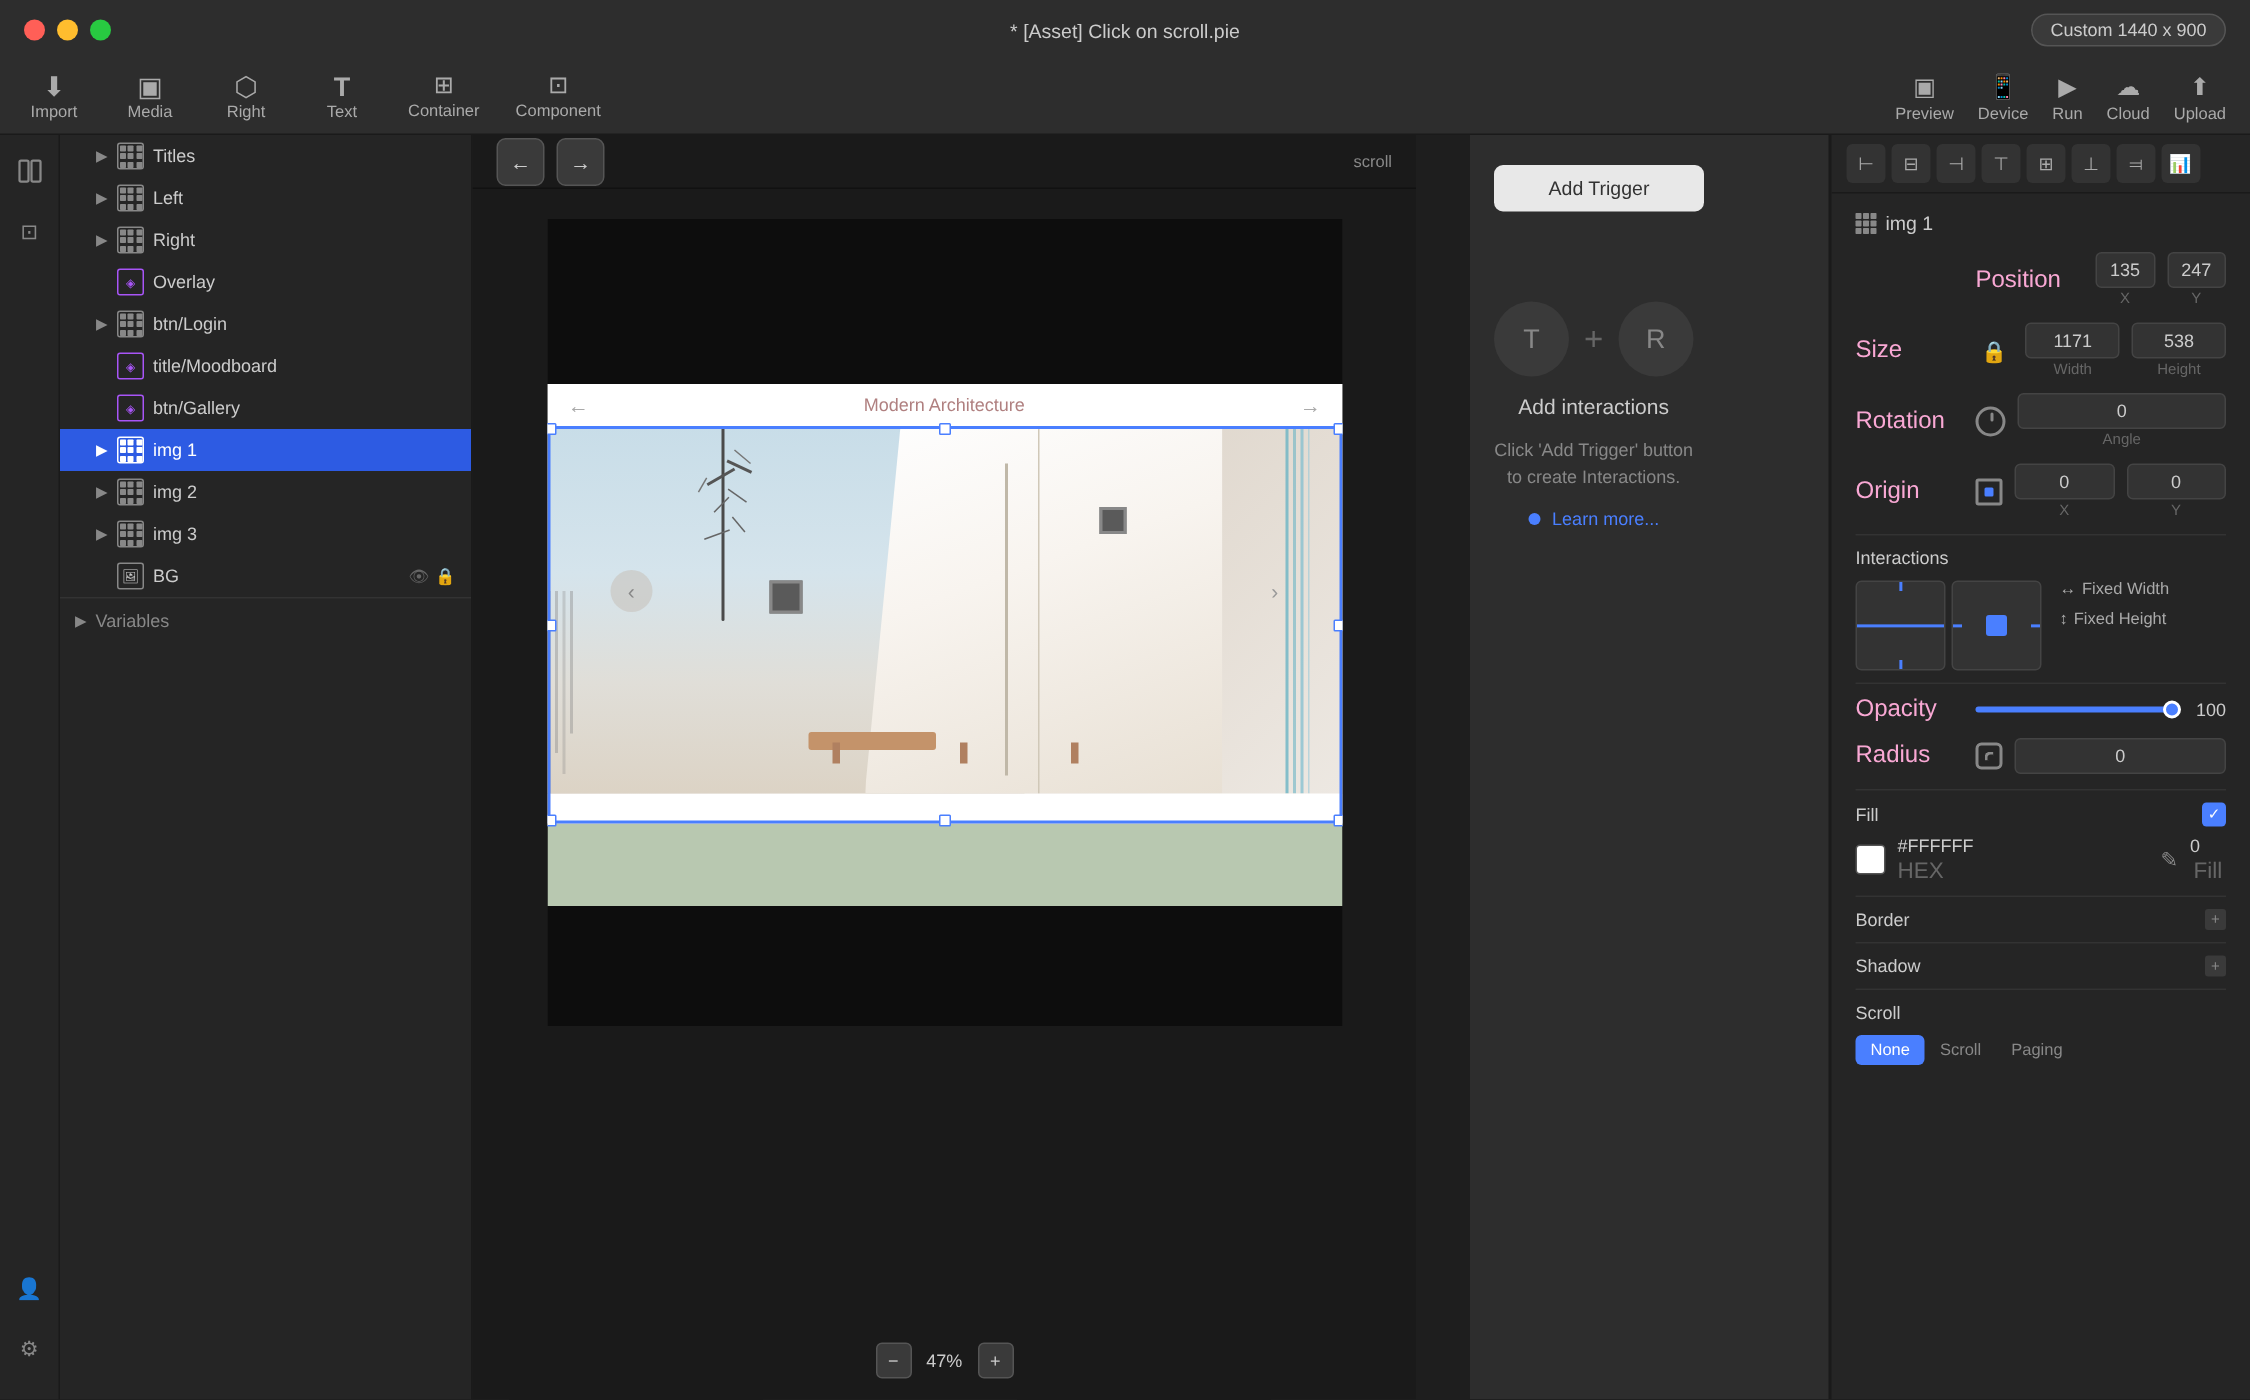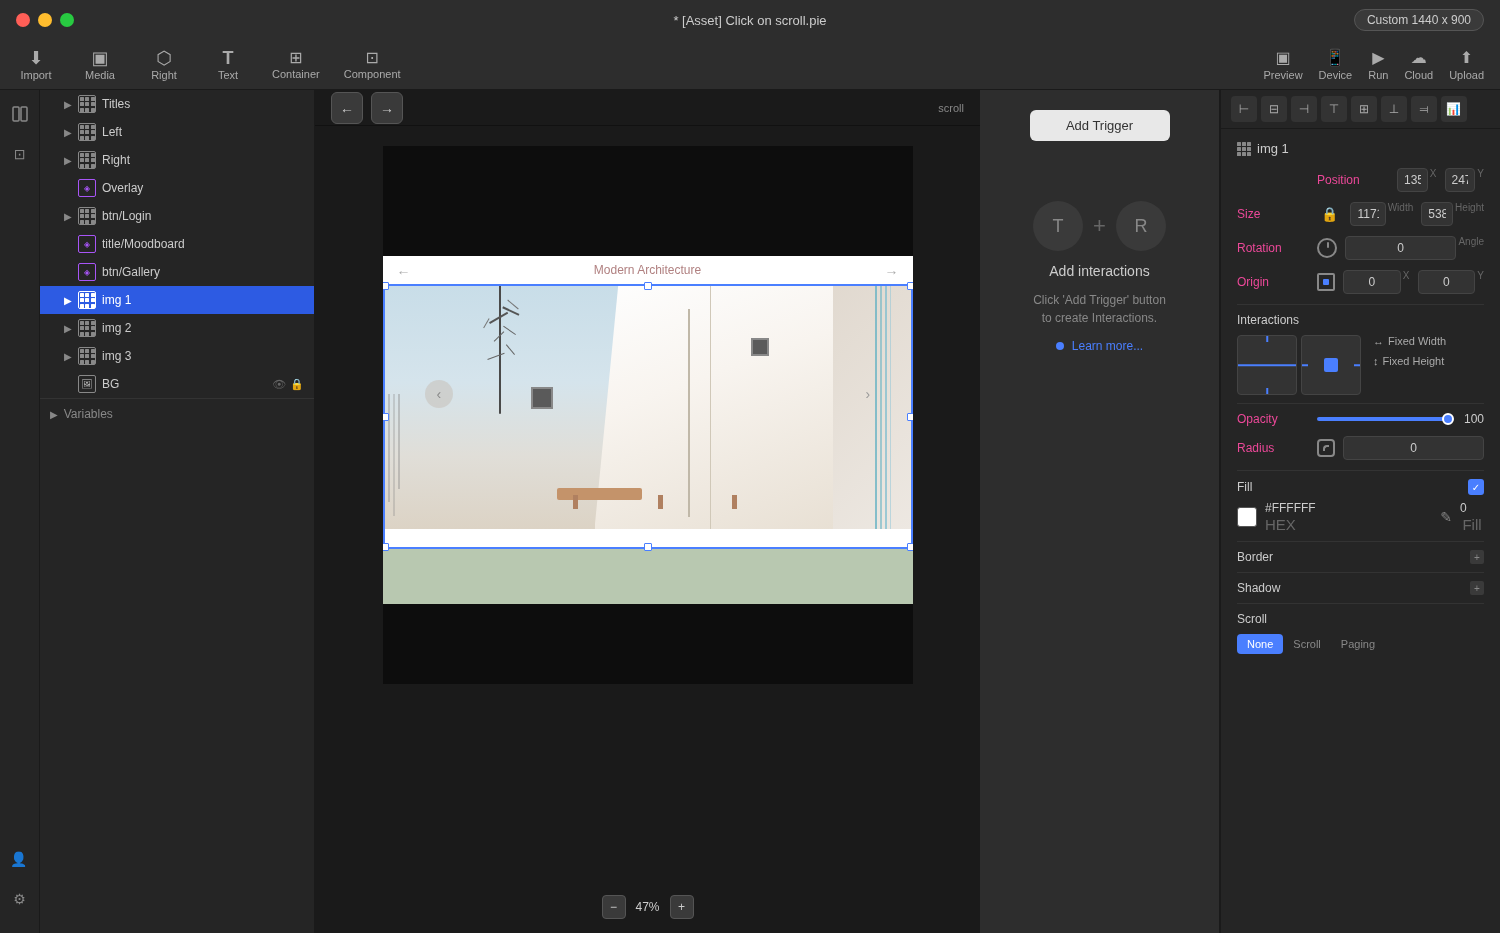--- a/index.html
+++ b/index.html
@@ -52,42 +52,42 @@
     .design-frame { background: #1a1a1a; border: 1px solid #333; position: relative; overflow: hidden; }
     .frame-nav { display: flex; align-items: center; justify-content: space-between; padding: 10px 20px; background: #fff; border-bottom: 1px solid #eee; }
     .frame-nav-link { font-size: 11px; color: #555; }
     .frame-nav-title { font-size: 13px; font-weight: 600; color: #222; }
     .frame-nav-dot { width: 7px; height: 7px; background: #333; border-radius: 50%; }
 
     
     .right-panel { width: 280px; background: #252525; border-left: 1px solid #1a1a1a; overflow-y: auto; flex-shrink: 0; }
 
     
-    .interactions-panel { width: 280px; background: #2d2d2d; border-right: 1px solid #1a1a1a; display: flex; flex-direction: column; align-items: center; padding: 20px 16px; }
+    .interactions-panel { width: 280px; background: #2d2d2d; border-right: 1px solid #1a1a1a; display: flex; flex-direction: column; align-items: flex-start; padding: 20px 16px; margin-left: 36px; }
     .add-trigger-btn { background: #e8e8e8; color: #333; border: none; border-radius: 6px; padding: 8px 20px; font-size: 13px; font-weight: 500; cursor: pointer; width: 140px; text-align: center; margin-bottom: 40px; }
     .interaction-placeholder { display: flex; flex-direction: column; align-items: center; gap: 12px; margin-top: 20px; }
     .interaction-icons { display: flex; align-items: center; gap: 10px; }
     .interaction-circle { width: 50px; height: 50px; background: #3a3a3a; border-radius: 50%; display: flex; align-items: center; justify-content: center; font-size: 18px; color: #888; font-weight: 300; }
     .interaction-plus { font-size: 22px; color: #666; }
     .interaction-circle.r-circle { background: #3a3a3a; }
     .interaction-title { color: #ccc; font-size: 14px; font-weight: 500; }
     .interaction-desc { color: #888; font-size: 12px; text-align: center; line-height: 1.5; }
     .interaction-link { color: #4a7fff; font-size: 12px; cursor: pointer; }
     .learn-dot { display: inline-block; width: 8px; height: 8px; background: #4a7fff; border-radius: 50%; margin-right: 4px; }
 
     
     .props-panel { flex: 1; padding: 12px 16px; }
     .props-panel-header { display: flex; align-items: center; justify-content: space-between; margin-bottom: 12px; }
     .props-panel-title { font-size: 13px; color: #ccc; display: flex; align-items: center; gap: 6px; }
     .props-grid-icon { display: grid; grid-template-columns: repeat(3,4px); gap: 1px; }
     .props-grid-dot { width: 4px; height: 4px; background: #888; border-radius: 0.5px; }
     .prop-row { display: flex; align-items: center; margin-bottom: 10px; }
-    .prop-label { color: #ec4899; font-size: 12px; width: 80px; flex-shrink: 0; }
+    .prop-label { color: #f9a8d4; font-size: 16px; width: 80px; flex-shrink: 0; }
     .prop-inputs { display: flex; gap: 8px; flex: 1; align-items: center; }
-    .prop-input-group { display: flex; gap: 2px; flex: 1; }
+    .prop-input-group { display: flex; flex-direction: column; gap: 2px; flex: 1; }
     .prop-input { background: #333; border: 1px solid #444; border-radius: 4px; color: #ccc; padding: 4px 6px; font-size: 12px; width: 100%; text-align: center; }
     .prop-input-label { color: #666; font-size: 10px; text-align: center; }
     .prop-lock { color: #888; font-size: 14px; margin: 0 4px; }
     .prop-divider { height: 1px; background: #333; margin: 8px 0; }
     .constraint-box { width: 60px; height: 60px; background: #333; border: 1px solid #444; border-radius: 4px; position: relative; display: flex; align-items: center; justify-content: center; }
     .c-line-h { position: absolute; width: 100%; height: 1.5px; background: #4a7fff; top: 50%; transform: translateY(-50%); }
     .c-center { width: 14px; height: 14px; background: #4a7fff; border-radius: 2px; }
     .constraint-label { color: #aaa; font-size: 11px; display: flex; align-items: center; gap: 4px; }
 
     .opacity-row { display: flex; align-items: center; gap: 8px; }

